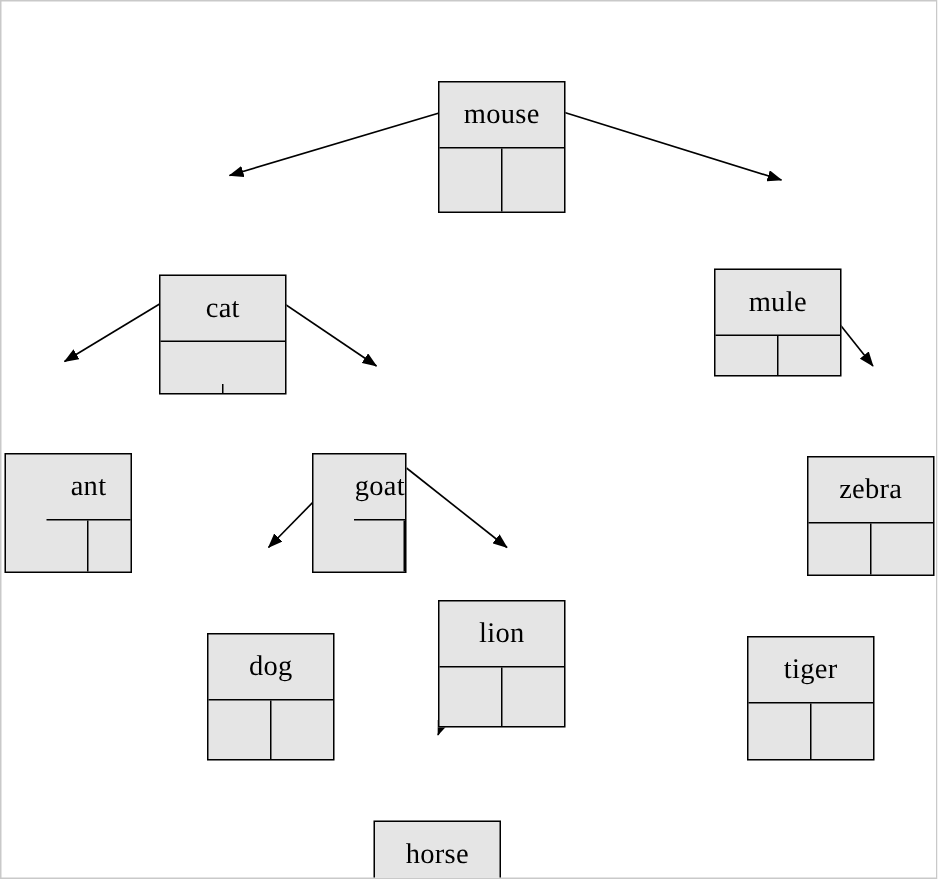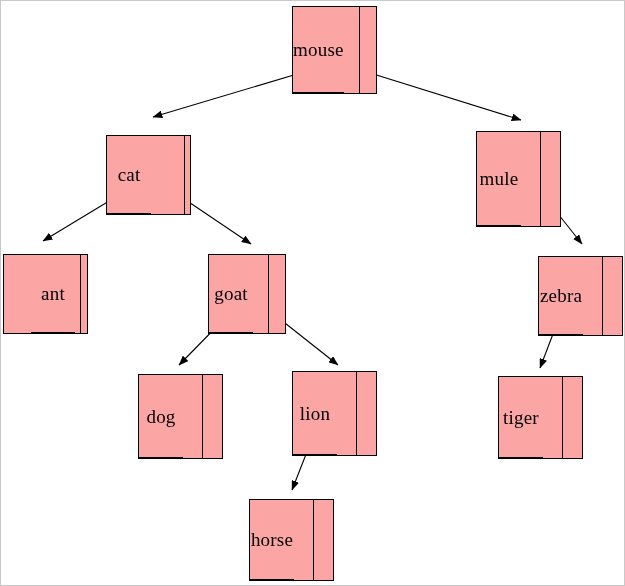--- a/index.html
+++ b/index.html
@@ -22,24 +22,25 @@
     left: 0;
     top: 0;
     width: 625px;
     height: 586px;
     pointer-events: none;
   }
   .node {
     position: absolute;
     box-sizing: border-box;
     border: 1.4px solid #000000;
-    background: #fca5a5;
+    background: #e5e5e5;
     display: flex;
-    flex-direction: row;
+    flex-direction: column;
     z-index: 2;
+    margin-top: 48px;
   }
   .node-label {
     flex: 0 0 44px;
     display: flex;
     align-items: center;
     justify-content: center;
     font-size: 19px;
     color: #000000;
     line-height: 1;
     box-sizing: border-box;
@@ -91,56 +92,56 @@
           <div class="ptr ptr-right"></div>
         </div>
       </div>
       <div class="node" style="left: 105px; top: 134px; width: 85px; height: 80px; gap: 28px;">
         <div class="node-label">cat</div>
         <div class="node-pointers">
           <div class="ptr ptr-left"></div>
           <div class="ptr ptr-right"></div>
         </div>
       </div>
-      <div class="node" style="left: 475px; top: 130px; width: 85px; height: 96px;">
+      <div class="node" style="left: 475px; top: 130px; width: 85px; height: 72px;">
         <div class="node-label">mule</div>
         <div class="node-pointers">
           <div class="ptr ptr-left"></div>
           <div class="ptr ptr-right"></div>
         </div>
       </div>
       <div class="node" style="left: 2px; top: 253px; width: 85px; height: 80px; padding-left: 27px;">
         <div class="node-label">ant</div>
         <div class="node-pointers">
           <div class="ptr ptr-left"></div>
           <div class="ptr ptr-right"></div>
         </div>
       </div>
-      <div class="node" style="left: 207px; top: 253px; width: 78px; height: 80px;">
+      <div class="node" style="left: 207px; top: 253px; width: 63px; height: 80px; align-items: flex-end;">
         <div class="node-label">goat</div>
         <div class="node-pointers">
           <div class="ptr ptr-left"></div>
           <div class="ptr ptr-right"></div>
         </div>
       </div>
       <div class="node" style="left: 537px; top: 255px; width: 85px; height: 80px; justify-content: space-between;">
         <div class="node-label">zebra</div>
         <div class="node-pointers">
           <div class="ptr ptr-left"></div>
           <div class="ptr ptr-right"></div>
         </div>
       </div>
       <div class="node" style="left: 137px; top: 373px; width: 85px; height: 85px;">
         <div class="node-label">dog</div>
         <div class="node-pointers">
           <div class="ptr ptr-left"></div>
           <div class="ptr ptr-right"></div>
         </div>
       </div>
-      <div class="node" style="left: 291px; top: 370px; width: 85px; height: 85px;">
+      <div class="node" style="left: 291px; top: 351px; width: 85px; height: 85px;">
         <div class="node-label">lion</div>
         <div class="node-pointers">
           <div class="ptr ptr-left"></div>
           <div class="ptr ptr-right"></div>
         </div>
       </div>
       <div class="node" style="left: 497px; top: 375px; width: 85px; height: 83px; justify-content: flex-end;">
         <div class="node-label">tiger</div>
         <div class="node-pointers">
           <div class="ptr ptr-left"></div>

